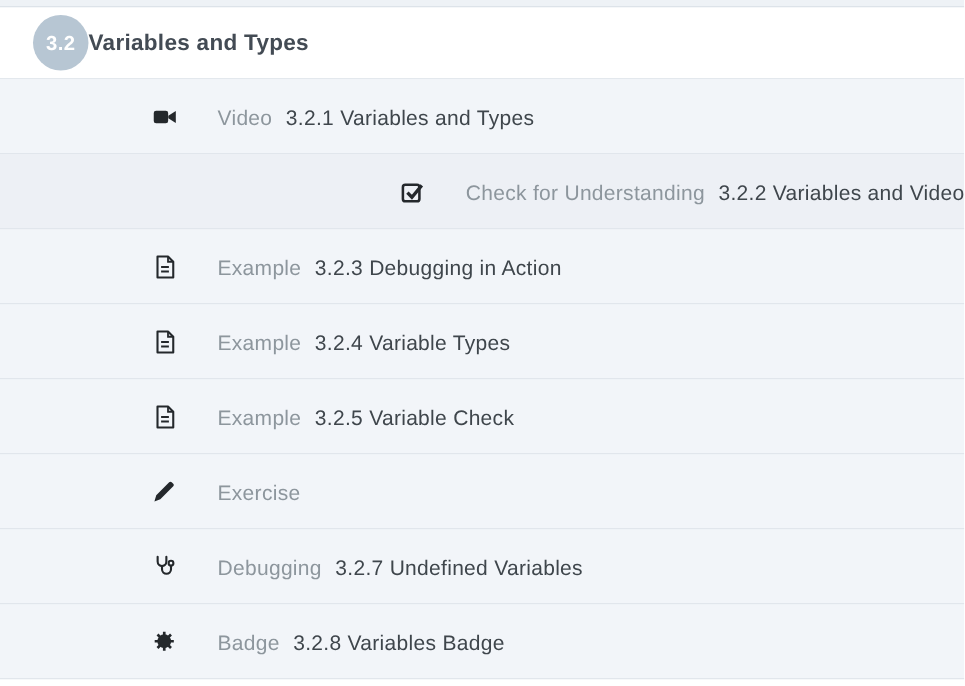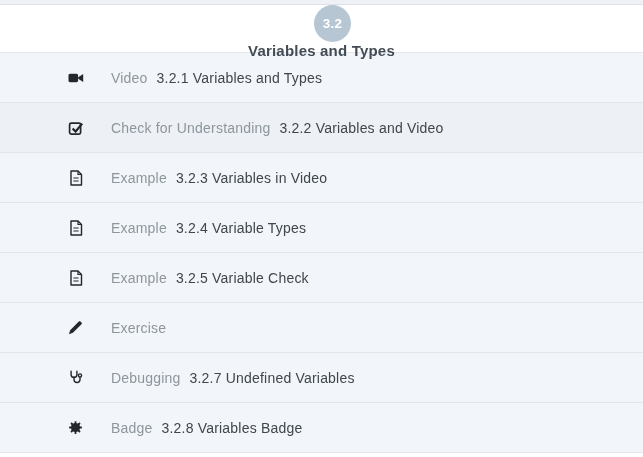--- a/index.html
+++ b/index.html
@@ -13,44 +13,43 @@
   }
   .prev-row-sliver {
     height:5px; background:#eef2f6;
     border-bottom:1px solid #dde3e9;
   }
   .section-header {
     height:48px; background:#ffffff;
     border-bottom:1px solid #e3e8ed;
     display:flex; align-items:center;
     cursor:pointer;
-    flex-direction:column;
   }
   .section-number-badge {
     width:37px; height:37px; border-radius:50%;
     margin-left:22px;
     background:#b7c6d3;
     color:#ffffff; font-weight:bold; font-size:13.5px;
     display:flex; align-items:center; justify-content:center;
     letter-spacing:0.3px;
     flex:none;
   }
   .section-title {
     font-size:15px; font-weight:bold; color:#434b54;
     letter-spacing:0.2px;
   }
   .item-row {
     height:50px;
     background:#f2f5f9;
     border-bottom:1px solid #e1e6ec;
     display:flex; align-items:center;
-    padding-left:67px;
+    padding-left:101px;
     cursor:pointer;
   }
-  .item-row.alt { background:#edf0f5; }
+  .item-row.alt { background:#edf0f5;justify-content:flex-end; }
   .item-icon {
     width:17px; height:17px; flex:none;
     display:flex; align-items:center; justify-content:center;
     color:#24282c;
   }
   .item-type-label {
     margin-left:27px;
     font-size:14px; color:#8d969d;
     letter-spacing:0.2px;
     white-space:pre;
@@ -100,21 +99,21 @@
 
   <div class="item-row">
     <span class="item-icon">
       <svg width="14" height="16" viewBox="0 0 14 16" fill="none" stroke="currentColor">
         <path d="M2 1h7l3.5 3.5V15H2z" stroke-width="1.4" stroke-linejoin="round"></path>
         <path d="M9 1v3.5h3.5" stroke-width="1.2"></path>
         <path d="M4.4 8h5.2M4.4 11h5.2" stroke-width="1.2"></path>
       </svg>
     </span>
     <span class="item-type-label">Example</span>
-    <span class="item-title">3.2.3 Variables in Video</span>
+    <span class="item-title">3.2.3 Debugging in Action</span>
   </div>
 
   <div class="item-row">
     <span class="item-icon">
       <svg width="14" height="16" viewBox="0 0 14 16" fill="none" stroke="currentColor">
         <path d="M2 1h7l3.5 3.5V15H2z" stroke-width="1.4" stroke-linejoin="round"></path>
         <path d="M9 1v3.5h3.5" stroke-width="1.2"></path>
         <path d="M4.4 8h5.2M4.4 11h5.2" stroke-width="1.2"></path>
       </svg>
     </span>

